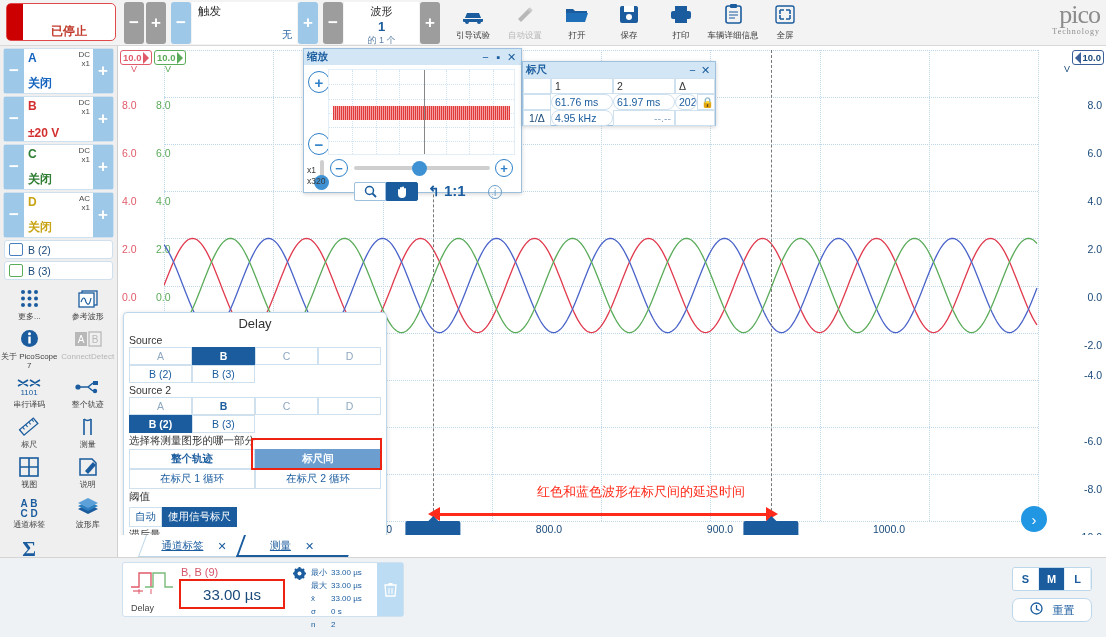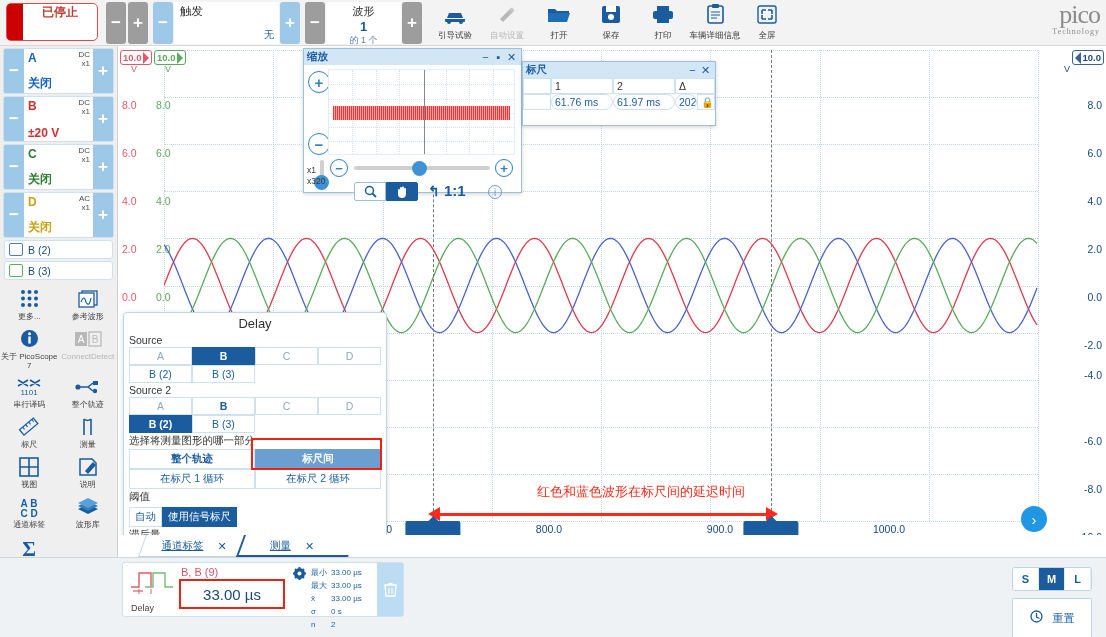--- a/index.html
+++ b/index.html
@@ -12,23 +12,23 @@
   }
   .app { position:absolute; inset:0; }
 
   
   .topbar {
     position:absolute; left:0; top:0; width:1106px; height:46px;
     background:#f3f3f3; border-bottom:1px solid #d8d8d8;
     display:flex; align-items:stretch;
   }
   .stopped-btn {
-    width:92px; height:38px; margin:3px 4px 0 6px;
+    width:110px; height:38px; margin:3px 4px 0 6px;
     border:1.5px solid #e04a4a; border-radius:5px; background:#fff;
-    display:flex; align-items:flex-start; position:relative;
+    display:flex; align-items:flex-end; position:relative;
   }
   .stopped-btn .bar { width:16px; height:100%; background:#cc0000; border-radius:3px 0 0 3px; }
   .stopped-btn .lbl { flex:1; text-align:center; font-weight:bold; color:#c0392b; font-size:12px; }
 
   .tb-group { display:flex; align-items:stretch; height:42px; margin-top:2px; margin-left:3px; }
   .tb-minus, .tb-plus {
     width:20px; background:#9d9d9d; color:#fff; font-size:17px; font-weight:bold;
     display:flex; align-items:center; justify-content:center; border-radius:3px; margin:0 1px;
   }
   .tb-minus.blue, .tb-plus.blue { background:#9dc8e8; color:#fff; }
@@ -193,22 +193,22 @@
   .mc-gear { position:absolute; left:170px; top:4px; font-size:13px; color:#1a5c9e; }
   .mc-stats { position:absolute; left:186px; top:2px; font-size:8px; color:#1a5c9e; line-height:1.38; }
   .mc-stats td { padding:0 2px 0 0; font-size:8px; color:#1a5c9e; }
   .mc-trash { position:absolute; right:0; top:0; width:26px; height:53px; background:#bcdcf3;
               display:flex; align-items:center; justify-content:center; color:#fff; font-size:14px; }
 
   .size-grp { position:absolute; right:14px; top:9px; display:flex; border:1px solid #bcd6ea; border-radius:3px; overflow:hidden; }
   .size-b { width:26px; height:22px; display:flex; align-items:center; justify-content:center;
             font-size:11px; font-weight:bold; color:#1a5c9e; background:#fff; border-right:1px solid #e2eef8; }
   .size-b.on { background:#1a5c9e; color:#fff; }
-  .reset-btn { position:absolute; right:14px; top:40px; width:80px; height:40px; border:1px solid #bcd6ea;
-               border-radius:1px; background:#fff; display:flex; align-items:center; justify-content:center;
+  .reset-btn { position:absolute; right:14px; top:40px; width:80px; height:24px; border:1px solid #bcd6ea;
+               border-radius:7px; background:#fff; display:flex; align-items:center; justify-content:center;
                font-size:11px; color:#1a5c9e; }
   .reset-btn .cl { margin-right:10px; font-size:13px; }
 </style>
 </head>
 <body>
 
 <div class="app">
 
   <div class="topbar">
     <div class="stopped-btn">
@@ -672,20 +672,26 @@
         <div class="rcell c1 hdr">1</div>
         <div class="rcell c2 hdr">2</div>
         <div class="rcell c3 hdr">Δ</div>
       </div>
       <div class="rrow">
         <div class="rcell c0"></div>
         <div class="rcell c1 val">61.76 ms</div>
         <div class="rcell c2 val">61.97 ms</div>
         <div class="rcell c3 val">202 µs</div>
         <div class="rcell lock">🔒</div>
+      </div>
+      <div class="rrow">
+        <div class="rcell c0" style="text-align:center;">1/Δ</div>
+        <div class="rcell c1 val">4.95 kHz</div>
+        <div class="rcell c2 right">--.--</div>
+        <div class="rcell c3"></div>
       </div>
     </div>
   </div>
 
   <div id="delay-dialog">
     <div class="dd-title">Delay</div>
 
     <div class="dd-lbl">Source</div>
     <div class="seg-row">
       <div class="seg">A</div>

